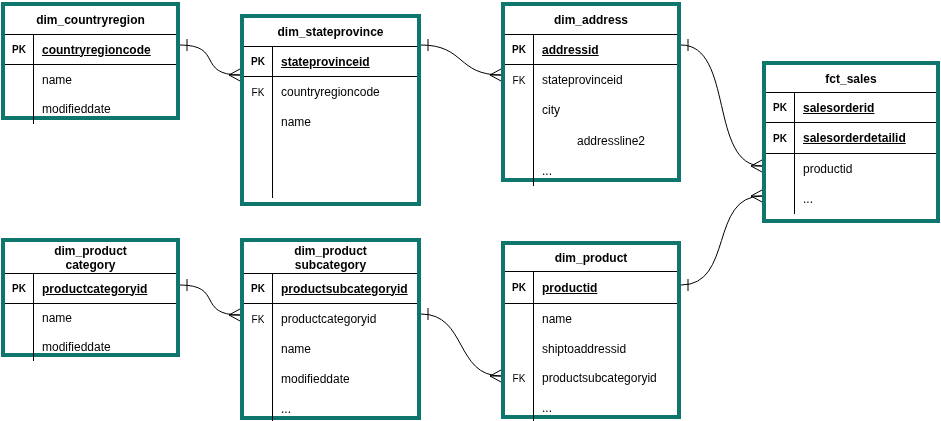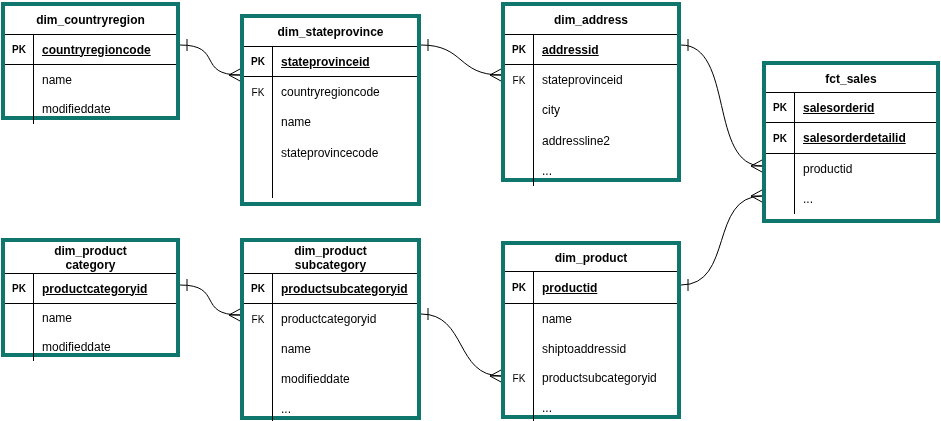--- a/index.html
+++ b/index.html
@@ -130,42 +130,41 @@
     <div class="t-row" style="height:30.25px;">
       <div class="t-badge">FK</div>
       <div class="t-cell">countryregioncode</div>
     </div>
     <div class="t-row" style="height:30.25px;">
       <div class="t-badge"></div>
       <div class="t-cell">name</div>
     </div>
     <div class="t-row" style="height:30.25px;">
       <div class="t-badge"></div>
-      <div class="t-cell">stateprovincecode</div>
     </div>
     <div class="t-row" style="height:30.25px;">
       <div class="t-badge"></div>
     </div>
   </div>
 
   <div class="entity" style="left:501px; top:2px; width:180px; height:180px;">
     <div class="t-title" style="height:29px;">dim_address</div>
     <div class="t-row key" style="height:30px;">
       <div class="t-badge">PK</div>
       <div class="t-cell">addressid</div>
     </div>
     <div class="t-row" style="height:30.25px;">
       <div class="t-badge">FK</div>
       <div class="t-cell">stateprovinceid</div>
     </div>
     <div class="t-row" style="height:30.25px;">
       <div class="t-badge"></div>
       <div class="t-cell">city</div>
     </div>
-    <div class="t-row" style="height:30.25px;">
+    <div class="t-row" style="height:30.25px;gap:35px;">
       <div class="t-badge"></div>
       <div class="t-cell">addressline2</div>
     </div>
     <div class="t-row" style="height:30.25px;">
       <div class="t-badge"></div>
       <div class="t-cell">...</div>
     </div>
   </div>
 
   <div class="entity" style="left:762px; top:61px; width:178px; height:162px;">

